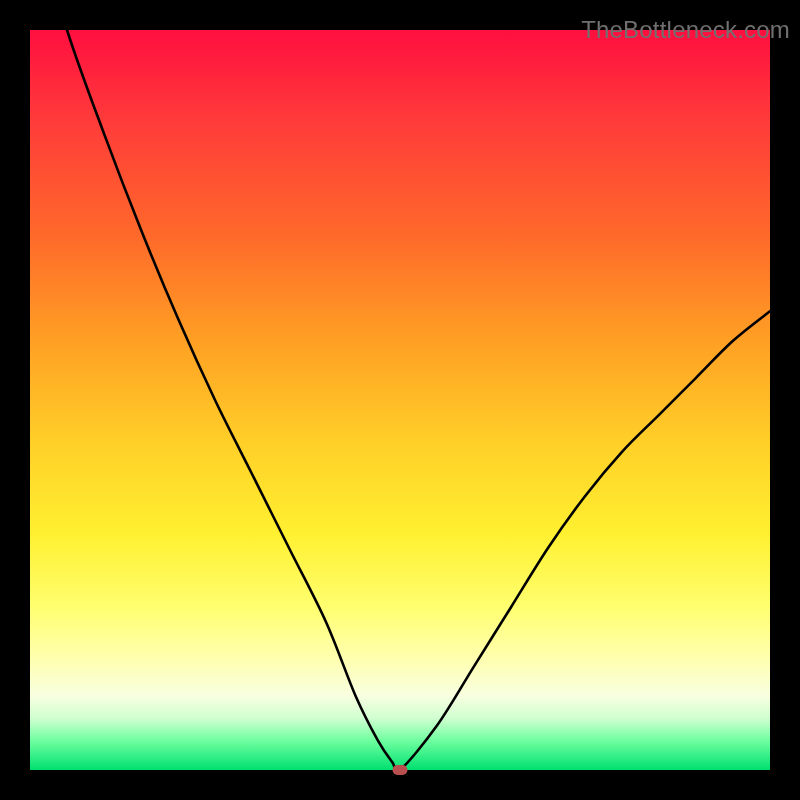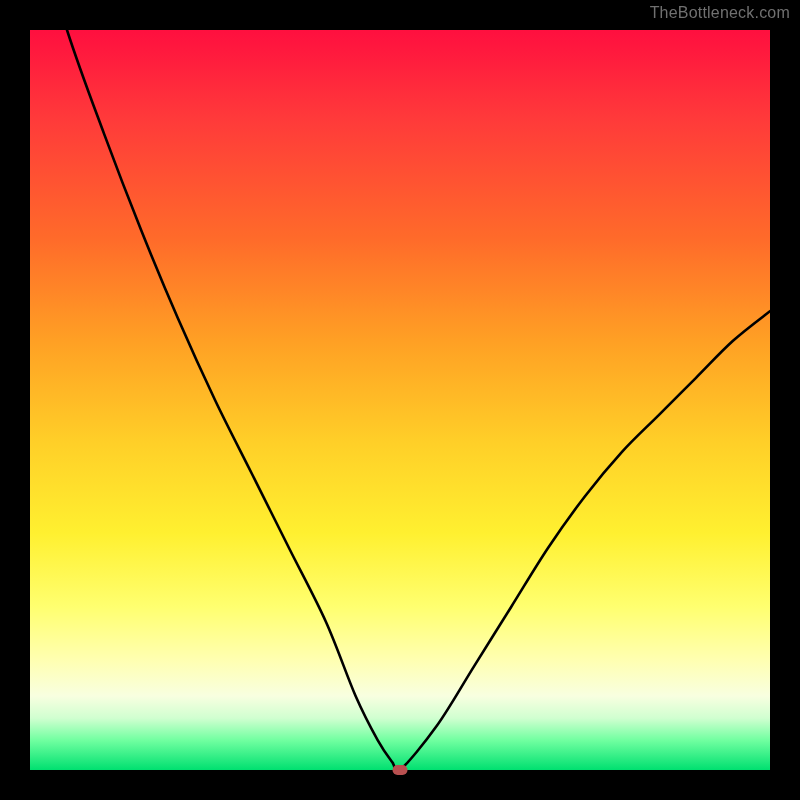--- a/index.html
+++ b/index.html
@@ -12,24 +12,24 @@
     font-family: Arial, Helvetica, sans-serif;
   }
   .frame {
     position: relative;
     width: 800px;
     height: 800px;
     background: #000;
   }
   .watermark {
     position: absolute;
-    top: 4px;
+    top: 16px;
     right: 10px;
     color: #707070;
-    font-size: 16px;
+    font-size: 24px;
     font-weight: 500;
     letter-spacing: 0.2px;
     z-index: 10;
   }
   .plot-area {
     position: absolute;
     left: 30px;
     top: 30px;
     width: 740px;
     height: 740px;

